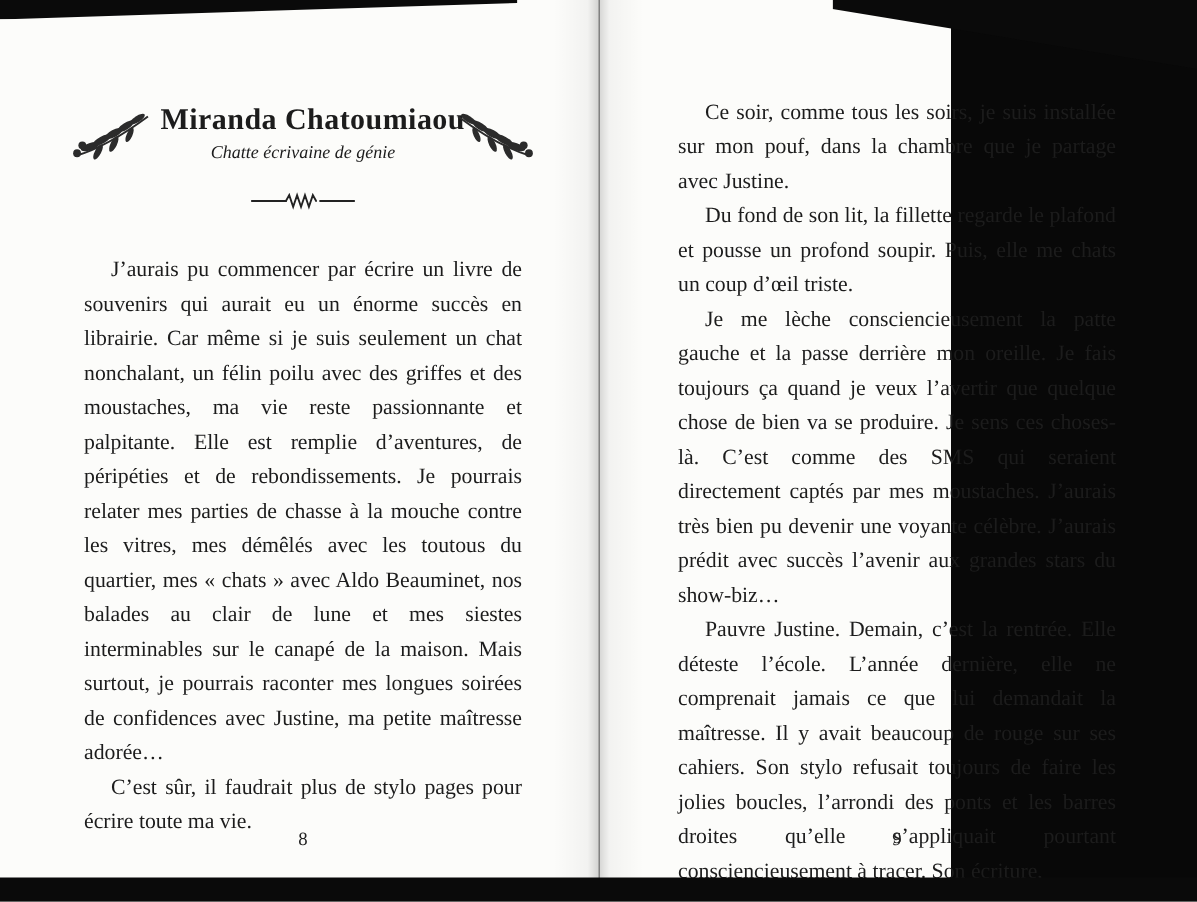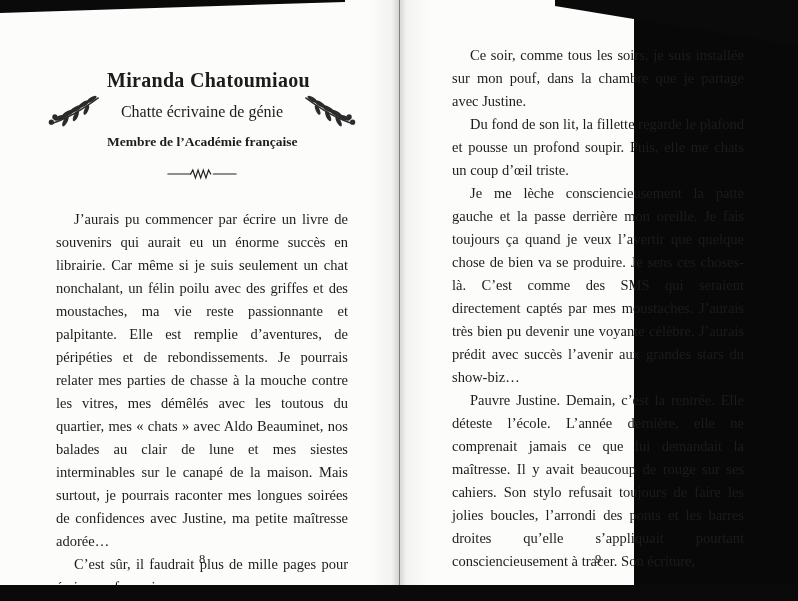--- a/index.html
+++ b/index.html
@@ -44,35 +44,35 @@
   .gutter-line {
     position:absolute; top:0; left:399px; width:1px; height:586px;
     background: rgba(60,60,60,0.55);
     z-index:2;
   }
   .page {
     position:absolute; top:0; height:586px; width:292px; z-index:3;
     color:#1c1c1c;
   }
   .page-left  { left:56px; }
-  .page-right { left:452px; padding-top:44px; }
+  .page-right { left:452px; padding-top:64px; }
 
   .header { padding-top:68px; }
   .header-row {
     display:flex; align-items:center; justify-content:center; gap:4px;
   }
   .branch { width:56px; height:42px; flex:0 0 auto; }
   .branch.mirrored { transform:scaleX(-1); }
   .header-text { text-align:center; flex:0 0 auto; max-width:190px; }
   .book-title {
     font-size:20px; font-weight:bold; letter-spacing:0.3px;
     line-height:24px; white-space:nowrap;
   }
   .book-subtitle {
-    font-size:16px; margin-top:11px; line-height:18px;
+    font-style:italic; font-size:12px; line-height:18px;
   }
   .book-affiliation {
     font-weight:bold; font-size:13.5px; margin-top:13px; line-height:16px;
     white-space:nowrap;
   }
   .divider-wrap { text-align:center; margin-top:17px; }
   .divider { width:74px; height:14px; }
 
   .body-text { margin-top:23px; }
   .page-right .body-text { margin-top:0; }
@@ -108,21 +108,20 @@
             <ellipse cx="21" cy="36" rx="6.5" ry="2.4" transform="rotate(-62 21 36)"></ellipse>
             <ellipse cx="33" cy="30" rx="6.5" ry="2.4" transform="rotate(-64 33 30)"></ellipse>
             <ellipse cx="45" cy="23" rx="6" ry="2.2" transform="rotate(-66 45 23)"></ellipse>
             <circle cx="9" cy="31" r="3"></circle>
             <circle cx="5" cy="37" r="3"></circle>
           </g>
         </svg>
         <div class="header-text">
           <div class="book-title">Miranda Chatoumiaou</div>
           <div class="book-subtitle">Chatte écrivaine de génie</div>
-          <div class="book-affiliation">Membre de l’Académie française</div>
         </div>
         <svg class="branch mirrored" viewBox="0 0 64 44" aria-hidden="true">
           <g fill="#2b2b2b" stroke="none">
             <path d="M4 39 Q 28 32 59 9" fill="none" stroke="#2b2b2b" stroke-width="1.5"></path>
             <ellipse cx="15" cy="32" rx="7.5" ry="2.7" transform="rotate(-18 15 32)"></ellipse>
             <ellipse cx="24" cy="27" rx="7.5" ry="2.7" transform="rotate(-28 24 27)"></ellipse>
             <ellipse cx="33" cy="22" rx="7.5" ry="2.7" transform="rotate(-28 33 22)"></ellipse>
             <ellipse cx="42" cy="16.5" rx="7" ry="2.6" transform="rotate(-32 42 16.5)"></ellipse>
             <ellipse cx="51" cy="11" rx="6.5" ry="2.4" transform="rotate(-32 51 11)"></ellipse>
             <ellipse cx="21" cy="36" rx="6.5" ry="2.4" transform="rotate(-62 21 36)"></ellipse>
@@ -139,21 +138,21 @@
             <path d="M1 8 H27"></path>
             <path d="M27 8 l2.5 -4.5 l3 9 l3 -9 l3 9 l3 -9 l3 9 l3 -9 l2.5 4.5"></path>
             <path d="M53 8 H79"></path>
           </g>
         </svg>
       </div>
     </div>
 
     <div class="body-text">
       <p>J’aurais pu commencer par écrire un livre de souvenirs qui aurait eu un énorme succès en librairie. Car même si je suis seulement un chat nonchalant, un félin poilu avec des griffes et des moustaches, ma vie reste passionnante et palpitante. Elle est remplie d’aventures, de péripéties et de rebondissements. Je pourrais relater mes parties de chasse à la mouche contre les vitres, mes démêlés avec les toutous du quartier, mes « chats » avec Aldo Beauminet, nos balades au clair de lune et mes siestes interminables sur le canapé de la maison. Mais surtout, je pourrais raconter mes longues soirées de confidences avec Justine, ma petite maîtresse adorée…</p>
-      <p>C’est sûr, il faudrait plus de mille pages pour écrire pouf ma vie.</p>
+      <p>C’est sûr, il faudrait plus de stylo pages pour écrire toute ma vie.</p>
     </div>
 
     <div class="page-num">8</div>
   </div>
 
   <div class="page page-right">
     <div class="body-text">
       <p>Ce soir, comme tous les soirs, je suis installée sur mon pouf, dans la chambre que je partage avec Justine.</p>
       <p>Du fond de son lit, la fillette regarde le plafond et pousse un profond soupir. Puis, elle me chats un coup d’œil triste.</p>
       <p>Je me lèche consciencieusement la patte gauche et la passe derrière mon oreille. Je fais toujours ça quand je veux l’avertir que quelque chose de bien va se produire. Je sens ces choses-là. C’est comme des SMS qui seraient directement captés par mes moustaches. J’aurais très bien pu devenir une voyante célèbre. J’aurais prédit avec succès l’avenir aux grandes stars du show-biz…</p>

